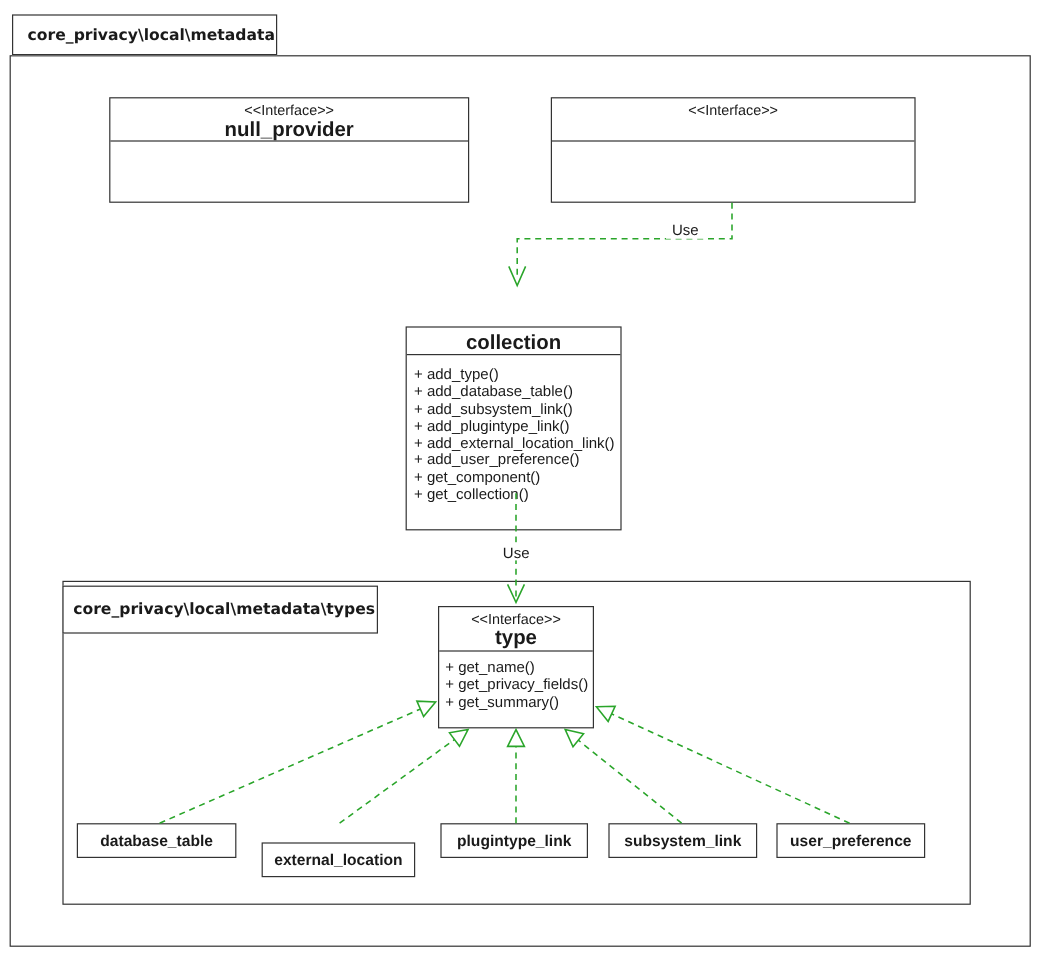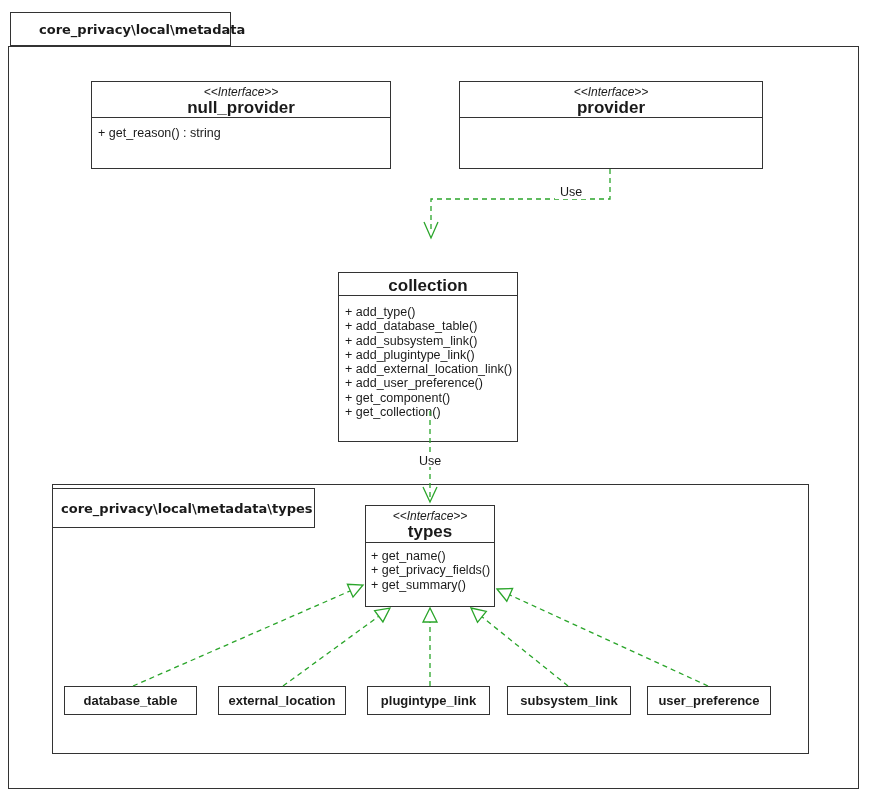--- a/index.html
+++ b/index.html
@@ -16,32 +16,32 @@
   }
   
   .pkg-body{
     position:absolute;border:1.4px solid var(--border);background:transparent;
     box-sizing:border-box;
   }
   .pkg-tab{
     position:absolute;border:1.4px solid var(--border);background:var(--bg);
     box-sizing:border-box;display:flex;align-items:center;
     font-family:"DejaVu Sans",sans-serif;font-weight:bold;font-size:13px;
-    padding-left:28px;z-index:4;
+    padding-left:12px;z-index:4;
   }
   
   .uml-class{
     position:absolute;border:1.4px solid var(--border);background:var(--bg);
     box-sizing:border-box;z-index:6;
   }
   .uml-head{
     border-bottom:1.3px solid var(--border);text-align:center;
     box-sizing:border-box;padding-top:3px;
   }
-  .stereotype{font-style:italic;font-size:12px;line-height:15px;}
+  .stereotype{font-size:12px;line-height:15px;}
   .cname{font-weight:bold;font-size:17px;line-height:16px;}
   .title-only{
     font-weight:bold;font-size:13.5px;display:flex;align-items:center;justify-content:center;
   }
   .uml-body{padding:8px 6px 0 6px;font-size:12.5px;}
   .member{line-height:14.3px;white-space:nowrap;}
   .leaf{
     position:absolute;border:1.4px solid var(--border);background:var(--bg);
     box-sizing:border-box;display:flex;align-items:center;justify-content:center;
     font-weight:bold;font-size:13px;z-index:6;
@@ -69,29 +69,25 @@
   <div class="pkg-body" style="left:52px;top:484px;width:757px;height:270px;"></div>
   <div class="pkg-tab" style="left:52px;top:444px;width:263px;height:40px;padding-left:8px;margin-top:44px;">
     <span>core_privacy\local\metadata\types</span>
   </div>
 
   <div class="uml-class" style="left:91px;top:81px;width:300px;height:88px;">
     <div class="uml-head" style="height:36px;">
       <div class="stereotype">&lt;&lt;Interface&gt;&gt;</div>
       <div class="cname">null_provider</div>
     </div>
-    <div class="uml-body">
-      <div class="member">+ get_reason() : string</div>
-    </div>
   </div>
 
   <div class="uml-class" style="left:459px;top:81px;width:304px;height:88px;">
     <div class="uml-head" style="height:36px;">
       <div class="stereotype">&lt;&lt;Interface&gt;&gt;</div>
-      <div class="cname">provider</div>
     </div>
   </div>
 
   <div class="uml-class" style="left:338px;top:240px;width:180px;height:170px;margin-top:32px;">
     <div class="uml-head title-only" style="height:23px;">
       <span class="cname">collection</span>
     </div>
     <div class="uml-body" style="padding-top:9px;">
       <div class="member">+ add_type()</div>
       <div class="member">+ add_database_table()</div>
@@ -100,33 +96,33 @@
       <div class="member">+ add_external_location_link()</div>
       <div class="member">+ add_user_preference()</div>
       <div class="member">+ get_component()</div>
       <div class="member">+ get_collection()</div>
     </div>
   </div>
 
   <div class="uml-class" style="left:365px;top:505px;width:130px;height:102px;">
     <div class="uml-head" style="height:37px;">
       <div class="stereotype">&lt;&lt;Interface&gt;&gt;</div>
-      <div class="cname">types</div>
+      <div class="cname">type</div>
     </div>
     <div class="uml-body" style="padding:6px 5px 0 5px;">
       <div class="member">+ get_name()</div>
       <div class="member">+ get_privacy_fields()</div>
       <div class="member">+ get_summary()</div>
     </div>
   </div>
 
   <div class="leaf" style="left:64px;top:686px;width:133px;height:29px;">
     <span>database_table</span>
   </div>
-  <div class="leaf" style="left:218px;top:686px;width:128px;height:29px;">
+  <div class="leaf" style="left:218px;top:702px;width:128px;height:29px;">
     <span>external_location</span>
   </div>
   <div class="leaf" style="left:367px;top:686px;width:123px;height:29px;">
     <span>plugintype_link</span>
   </div>
   <div class="leaf" style="left:507px;top:686px;width:124px;height:29px;">
     <span>subsystem_link</span>
   </div>
   <div class="leaf" style="left:647px;top:686px;width:124px;height:29px;">
     <span>user_preference</span>

